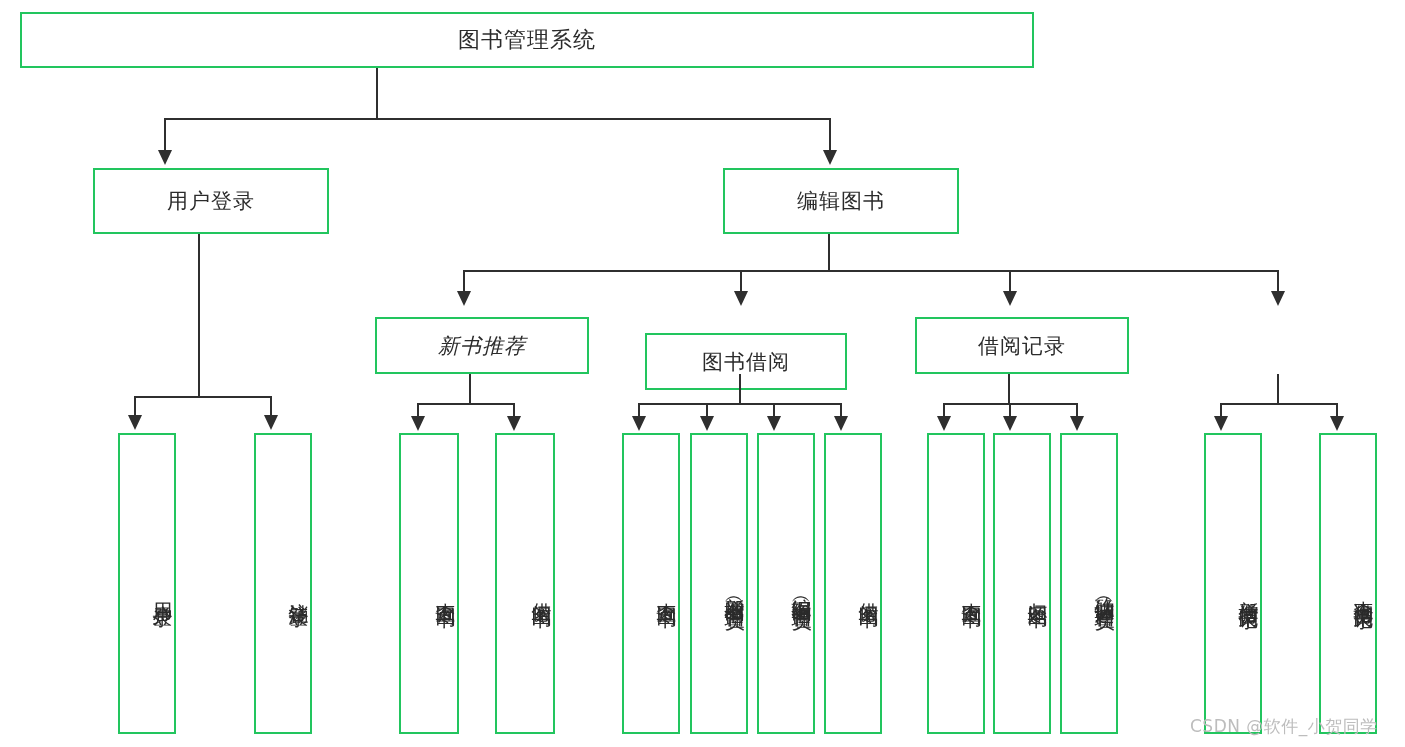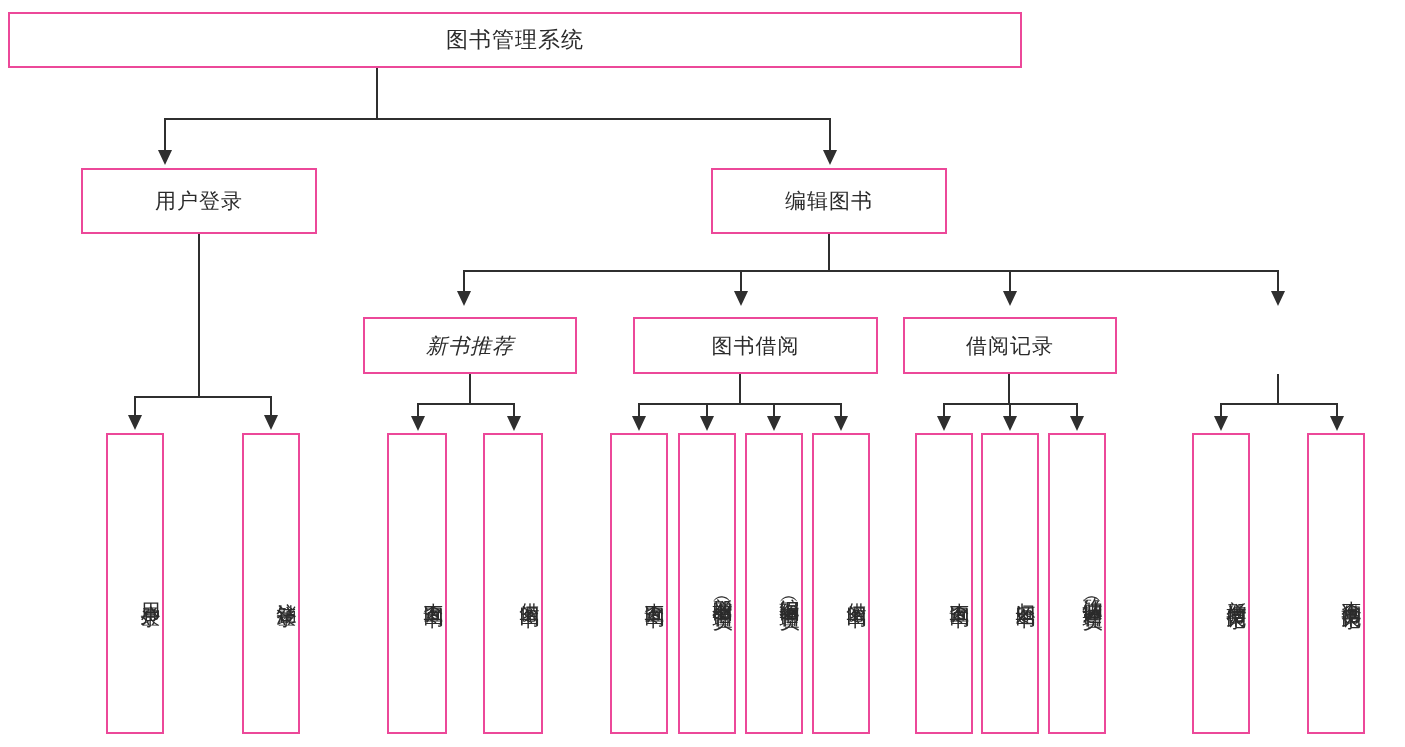--- a/index.html
+++ b/index.html
@@ -13,26 +13,27 @@
   #canvas {
     position: relative;
     width: 1405px;
     height: 747px;
     background: #ffffff;
     overflow: hidden;
   }
   .node {
     position: absolute;
     box-sizing: border-box;
-    border: 2px solid #ec4899;
+    border: 2px solid #22c55e;
     background: #ffffff;
     display: flex;
     align-items: center;
     justify-content: center;
     color: #2b2b2b;
+    margin-left: 12px;
   }
   .node.h {
     font-size: 21px;
     letter-spacing: 1px;
   }
   .node.v {
     writing-mode: vertical-rl;
     text-orientation: upright;
     font-size: 20px;
     line-height: 1.18;
@@ -98,21 +99,21 @@
   <div class="edge v" style="left:463px; top:270px; height:24px;"></div>
   <div class="arrow" style="left:457px; top:291px;"></div>
   <div class="edge v" style="left:740px; top:270px; height:24px;"></div>
   <div class="arrow" style="left:734px; top:291px;"></div>
   <div class="edge v" style="left:1009px; top:270px; height:24px;"></div>
   <div class="arrow" style="left:1003px; top:291px;"></div>
   <div class="edge v" style="left:1277px; top:270px; height:24px;"></div>
   <div class="arrow" style="left:1271px; top:291px;"></div>
 
   <div class="node h" style="left:363px; top:317px; width:214px; height:57px;font-style:italic;">新书推荐</div>
-  <div class="node h" style="left:633px; top:317px; width:245px; height:57px;">图书借阅</div>
+  <div class="node h" style="left:633px; top:333px; width:202px; height:57px;">图书借阅</div>
   <div class="node h" style="left:903px; top:317px; width:214px; height:57px;">借阅记录</div>
 
   <div class="edge v" style="left:469px; top:374px; height:29px;"></div>
   <div class="edge h" style="left:417px; top:403px; width:97px;"></div>
   <div class="edge v" style="left:417px; top:403px; height:16px;"></div>
   <div class="arrow" style="left:411px; top:416px;"></div>
   <div class="edge v" style="left:513px; top:403px; height:16px;"></div>
   <div class="arrow" style="left:507px; top:416px;"></div>
 
   <div class="edge v" style="left:739px; top:374px; height:29px;"></div>
@@ -153,14 +154,15 @@
   <div class="node v" style="left:745px; top:433px; width:58px; height:301px;">编辑图书（管理员）</div>
   <div class="node v" style="left:812px; top:433px; width:58px; height:301px;">借阅图书</div>
 
   <div class="node v" style="left:915px; top:433px; width:58px; height:301px;">查询图书</div>
   <div class="node v" style="left:981px; top:433px; width:58px; height:301px;">归还图书</div>
   <div class="node v" style="left:1048px; top:433px; width:58px; height:301px;">确认归还（管理员）</div>
 
   <div class="node v" style="left:1192px; top:433px; width:58px; height:301px;">新增借阅记录</div>
   <div class="node v" style="left:1307px; top:433px; width:58px; height:301px;">查询借阅记录</div>
 
+  <div class="watermark" style="left:1190px; top:715px;">CSDN @软件_小贺同学</div>
 
 </div>
 
 </body></html>

